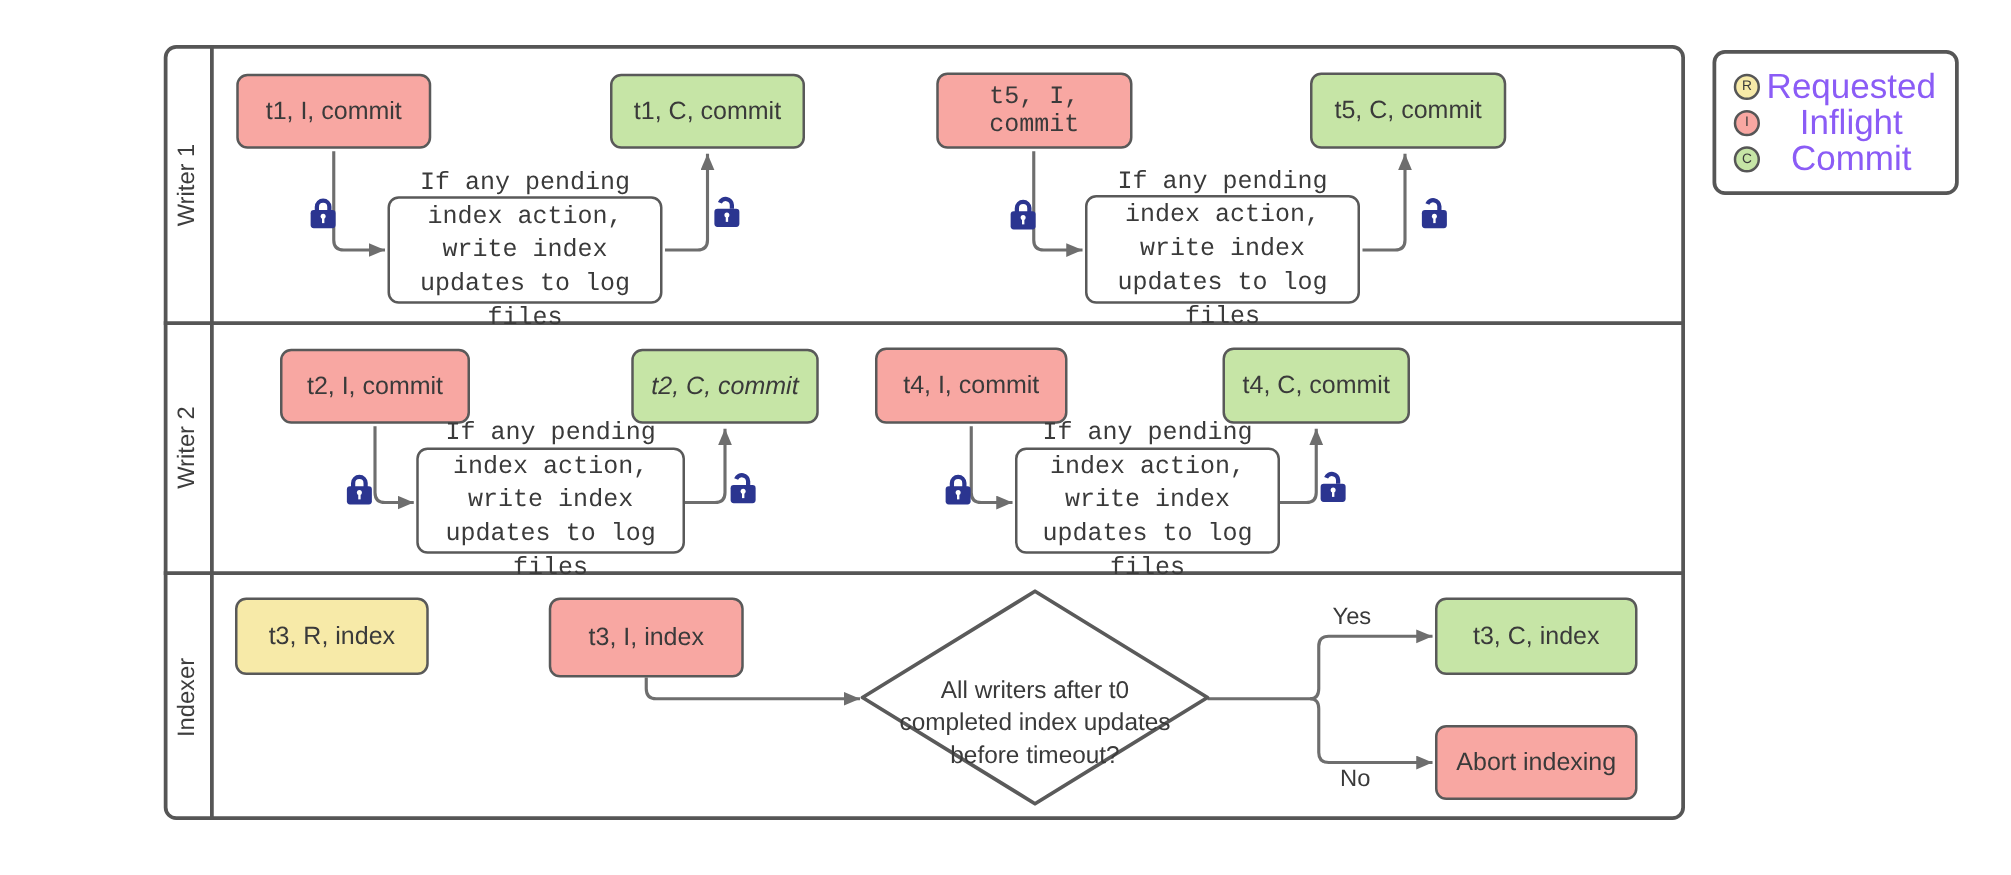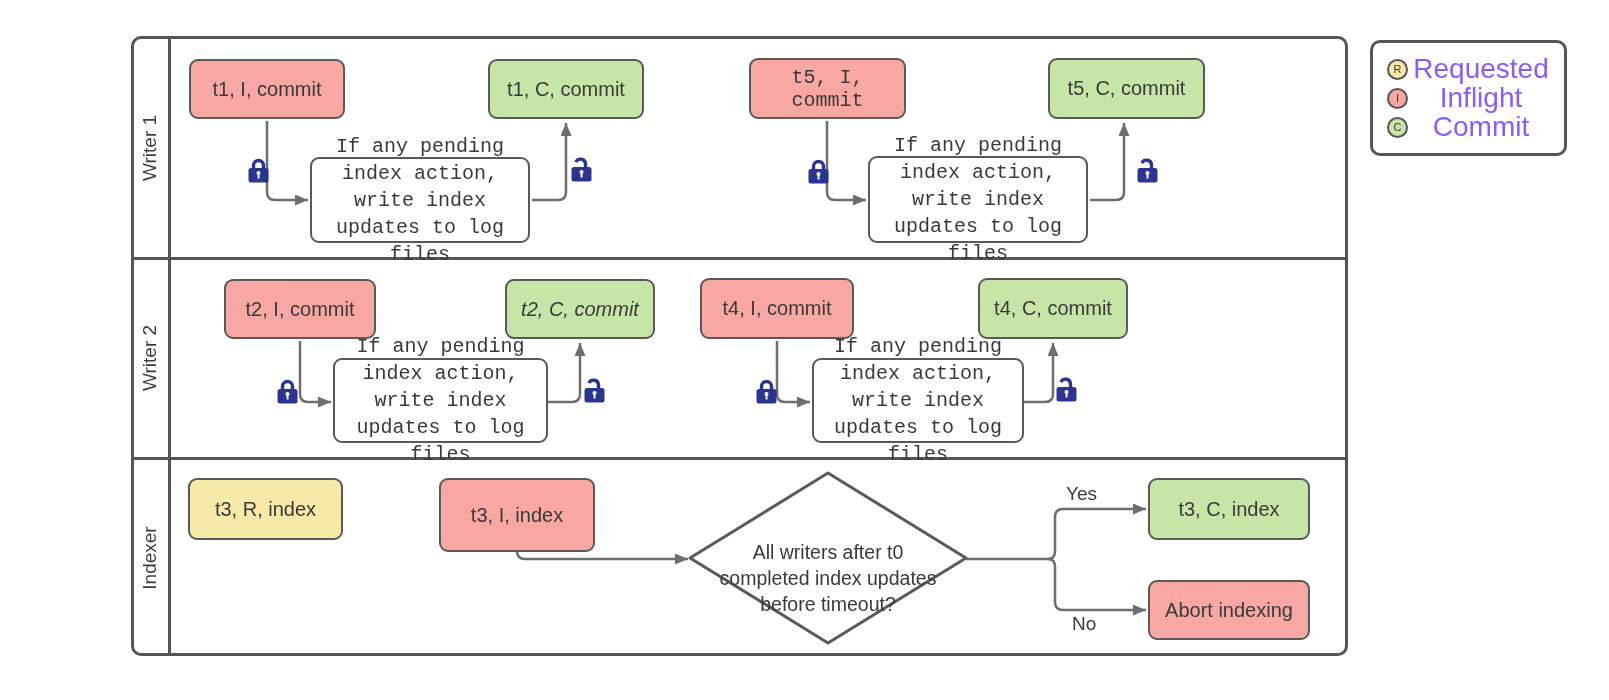--- a/index.html
+++ b/index.html
@@ -74,21 +74,21 @@
 <div class="abs node proc" style="left:868px;top:156px;width:220px;height:87px;">If any pending index action, write index updates to log files</div>
 
 <div class="abs node pink" style="left:224px;top:279px;width:152px;height:60px;">t2, I, commit</div>
 <div class="abs node green" style="left:505px;top:279px;width:150px;height:60px;font-style:italic;">t2, C, commit</div>
 <div class="abs node proc" style="left:333px;top:358px;width:215px;height:85px;">If any pending index action, write index updates to log files</div>
 <div class="abs node pink" style="left:700px;top:278px;width:154px;height:61px;">t4, I, commit</div>
 <div class="abs node green" style="left:978px;top:278px;width:150px;height:61px;">t4, C, commit</div>
 <div class="abs node proc" style="left:812px;top:358px;width:212px;height:85px;">If any pending index action, write index updates to log files</div>
 
 <div class="abs node yellow" style="left:188px;top:478px;width:155px;height:62px;">t3, R, index</div>
-<div class="abs node pink" style="left:439px;top:478px;width:156px;height:74px;">t3, I, index</div>
+<div class="abs node pink" style="left:439px;top:478px;width:156px;height:64px;">t3, I, index</div>
 <div class="abs dec-text" style="left:703px;top:519px;width:250px;margin-top:20px;">
   <span style="display:block">All writers after t0</span>
   <span style="display:block">completed index updates</span>
   <span style="display:block">before timeout?</span>
 </div>
 <div class="abs branch-label" style="left:1066px;top:483px;">Yes</div>
 <div class="abs branch-label" style="left:1072px;top:613px;">No</div>
 <div class="abs node green" style="left:1148px;top:478px;width:162px;height:62px;">t3, C, index</div>
 <div class="abs node pink" style="left:1148px;top:580px;width:162px;height:60px;">Abort indexing</div>
 

